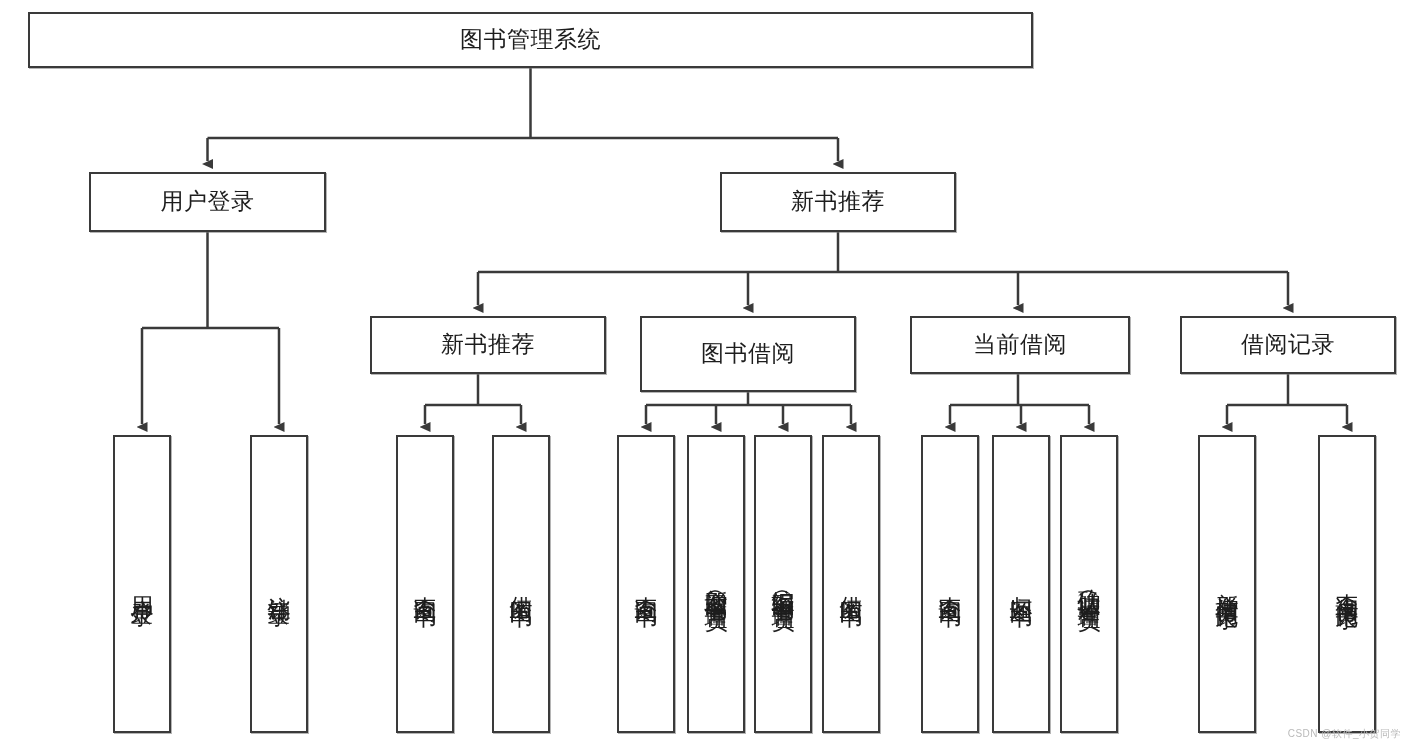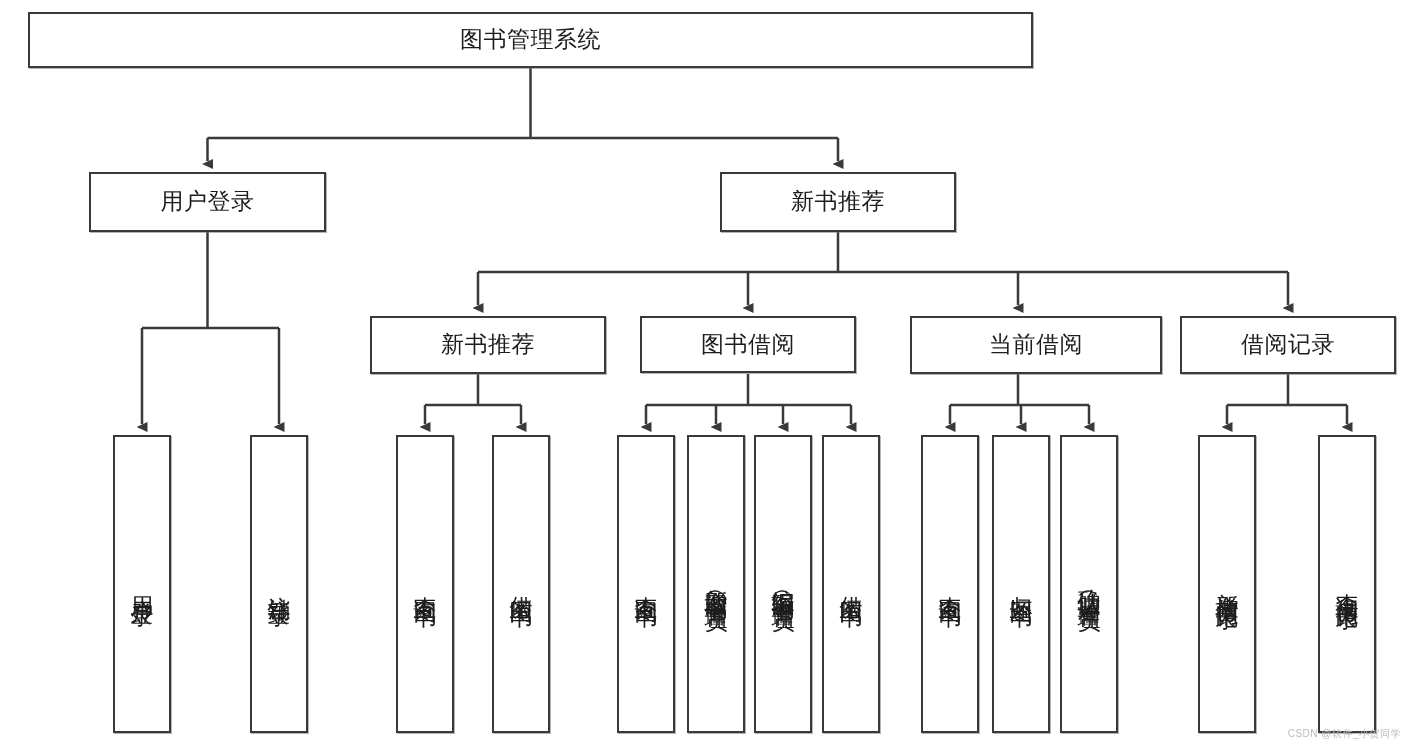--- a/index.html
+++ b/index.html
@@ -120,24 +120,24 @@
       </div>
       <div class="node-box" style="left: 81px; top: 172px; width: 237px; height: 60px;">
         <span class="node-label-h">用户登录</span>
       </div>
       <div class="node-box" style="left: 712px; top: 172px; width: 236px; height: 60px;">
         <span class="node-label-h">新书推荐</span>
       </div>
       <div class="node-box" style="left: 362px; top: 316px; width: 236px; height: 58px;">
         <span class="node-label-h">新书推荐</span>
       </div>
-      <div class="node-box" style="left: 632px; top: 316px; width: 216px; height: 57px;">
+      <div class="node-box" style="left: 632px; top: 316px; width: 216px; height: 76px;">
         <span class="node-label-h">图书借阅</span>
       </div>
-      <div class="node-box" style="left: 902px; top: 316px; width: 252px; height: 58px;">
+      <div class="node-box" style="left: 902px; top: 316px; width: 220px; height: 58px;">
         <span class="node-label-h">当前借阅</span>
       </div>
       <div class="node-box" style="left: 1172px; top: 316px; width: 216px; height: 58px;">
         <span class="node-label-h">借阅记录</span>
       </div>
       <div class="node-box vertical" style="left: 105px; top: 435px; width: 58px; height: 298px;">
         <span class="node-label-v">用户登录</span>
       </div>
       <div class="node-box vertical" style="left: 242px; top: 435px; width: 58px; height: 298px;">
         <span class="node-label-v">注销登录</span>

